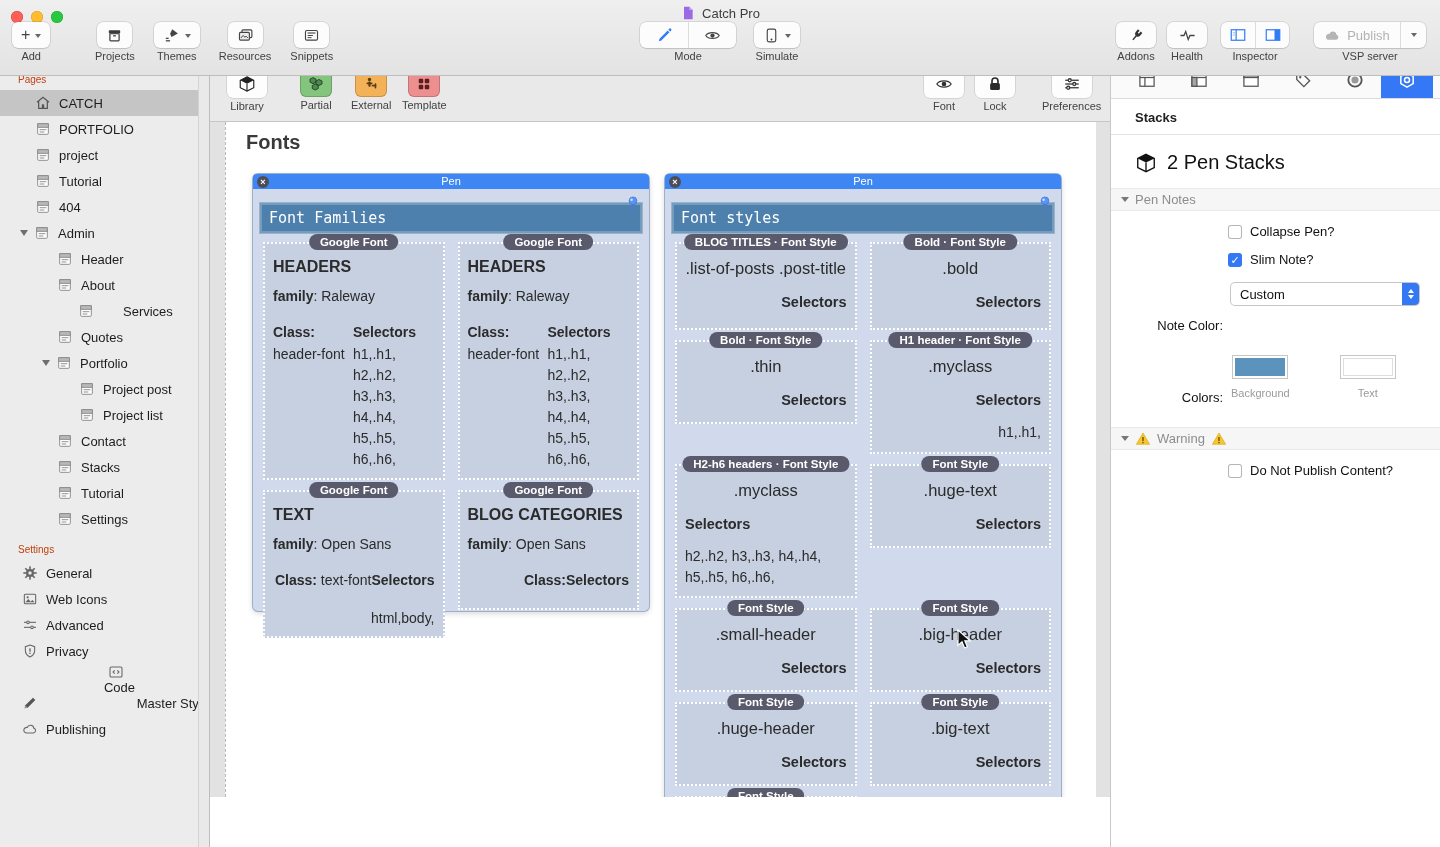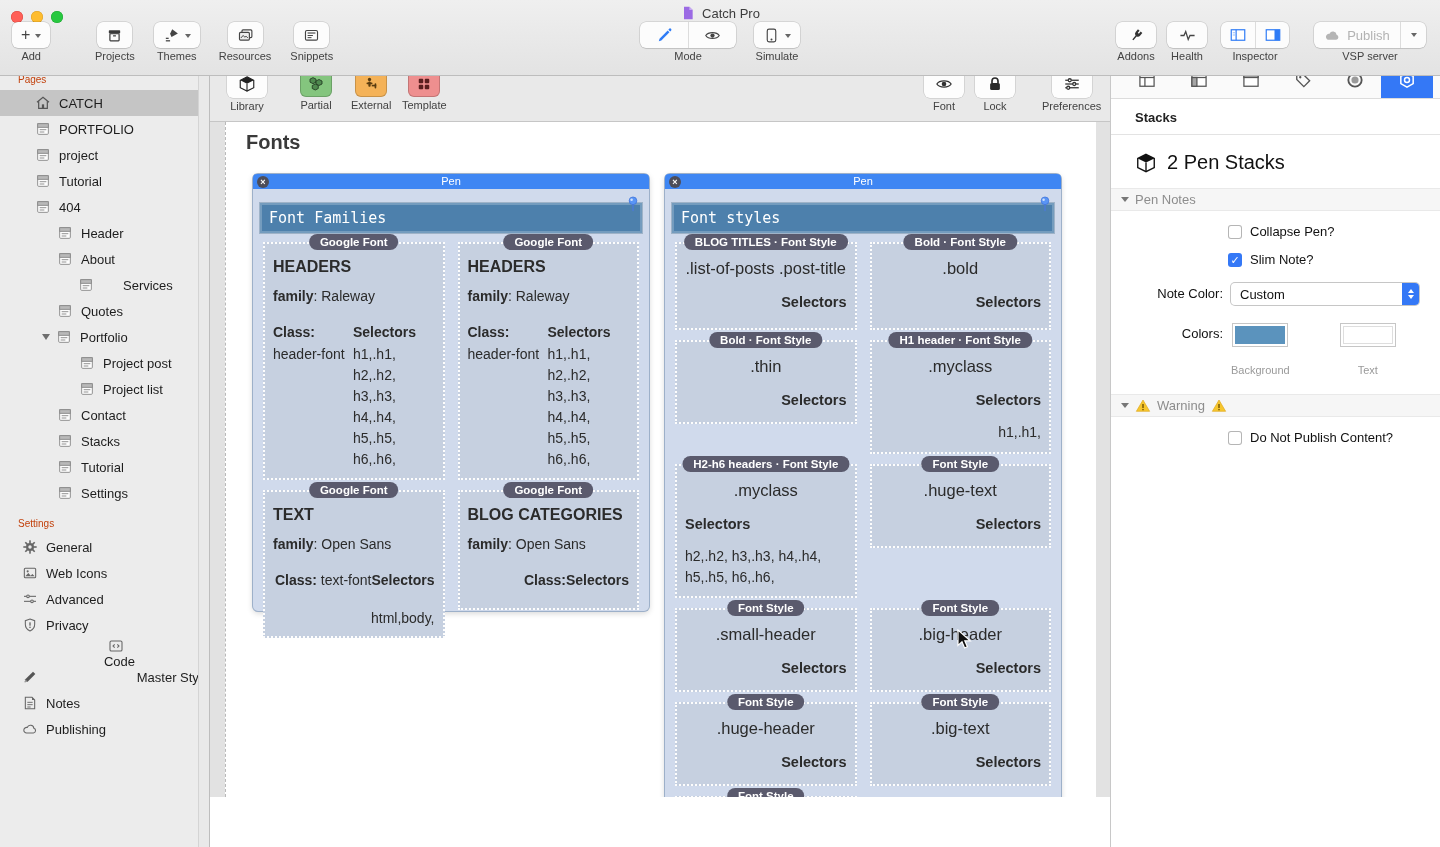--- a/index.html
+++ b/index.html
@@ -88,26 +88,26 @@
   .tab { flex:0 0 52px; display:flex; align-items:center; justify-content:center; }
   .tab.sel { background:#3478f6; }
   .panel-title { padding:11px 0 9px 24px; font-size:13px; font-weight:700; color:#222; border-bottom:1px solid #e3e3e3; }
   .summary-row { display:flex; align-items:center; gap:10px; padding:16px 0 14px 24px; font-size:20px; color:#111; }
   .sec-head { display:flex; align-items:center; gap:6px; height:23px; padding-left:10px; background:#f6f6f6; border-top:1px solid #e9e9e9; border-bottom:1px solid #e9e9e9; color:#8d8d8d; font-size:13px; }
   .tri { width:0; height:0; border-left:4px solid transparent; border-right:4px solid transparent; border-top:5px solid #777; }
   .check-row { display:flex; align-items:center; margin:13px 0 0 117px; font-size:13px; color:#111; }
   .checkbox { width:14px; height:14px; border-radius:3px; background:#fff; box-shadow:inset 0 0 0 1px #b5b5b5; margin-right:8px; font-size:11px; line-height:14px; text-align:center; color:#fff; }
   .checkbox.checked { background:#3478f6; box-shadow:none; }
   .field-row { display:flex; align-items:flex-start; margin-top:16px; }
-  .field-label { width:112px; text-align:right; font-size:13px; color:#111; margin-right:8px; line-height:22px; }
+  .field-label { width:112px; text-align:right; font-size:13px; color:#111; margin-right:8px; line-height:22px;margin-top:32px; }
   .select { width:188px; height:22px; background:#fff; box-shadow:0 0 0 1px #c6c6c6; border-radius:4px; display:flex; align-items:center; position:relative; font-size:13px; color:#111; padding-left:9px; }
   .stepper { position:absolute; right:0; top:0; width:17px; height:22px; background:#3478f6; border-radius:0 4px 4px 0; display:flex; flex-direction:column; align-items:center; justify-content:center; gap:2px; }
   .stp-up { width:0; height:0; border-left:3.5px solid transparent; border-right:3.5px solid transparent; border-bottom:4.5px solid #fff; }
   .stp-dn { width:0; height:0; border-left:3.5px solid transparent; border-right:3.5px solid transparent; border-top:4.5px solid #fff; }
-  .well-wrap { display:flex; flex-direction:column; align-items:center; gap:17px; font-size:11px; color:#9a9a9a; }
+  .well-wrap { display:flex; flex-direction:column; align-items:center; gap:8px; font-size:11px; color:#9a9a9a; }
   .well { width:56px; height:24px; background:#fff; box-shadow:inset 0 0 0 1px #c6c6c6; padding:3px; }
   .well-inner { width:100%; height:100%; }
   .well-inner.txt { box-shadow:inset 0 0 0 1px #dedede; }
 
   .cursor { position:absolute; left:954px; top:629px; width:20px; height:22px; z-index:99; pointer-events:none; }
 </style>
 </head>
 <body>
 
 <div class="app">
@@ -433,20 +433,32 @@
           <span class="disc-sp"></span>
           <span class="ic ic16">
             <svg viewBox="0 0 24 24">
               <rect x="4" y="4" width="16" height="16" rx="1.5" fill="#fdfdfd" stroke="#8a8a8a" stroke-width="1.4"></rect>
               <rect x="4" y="4" width="16" height="5.5" fill="#b9b9b9" stroke="#8a8a8a" stroke-width="1.4"></rect>
               <line x1="7" y1="13" x2="17" y2="13" stroke="#9a9a9a" stroke-width="1.6"></line>
               <line x1="7" y1="16.5" x2="14" y2="16.5" stroke="#9a9a9a" stroke-width="1.6"></line>
             </svg>
           </span>
           <span class="sb-label">404</span>
+        </div>
+        <div class="sb-row" style="padding-left: 20px;">
+          <span class="disc"></span>
+          <span class="ic ic16">
+            <svg viewBox="0 0 24 24">
+              <rect x="4" y="4" width="16" height="16" rx="1.5" fill="#fdfdfd" stroke="#8a8a8a" stroke-width="1.4"></rect>
+              <rect x="4" y="4" width="16" height="5.5" fill="#b9b9b9" stroke="#8a8a8a" stroke-width="1.4"></rect>
+              <line x1="7" y1="13" x2="17" y2="13" stroke="#9a9a9a" stroke-width="1.6"></line>
+              <line x1="7" y1="16.5" x2="14" y2="16.5" stroke="#9a9a9a" stroke-width="1.6"></line>
+            </svg>
+          </span>
+          <span class="sb-label">Admin</span>
         </div>
         <div class="sb-row" style="padding-left: 42px;">
           <span class="disc-sp"></span>
           <span class="ic ic16">
             <svg viewBox="0 0 24 24">
               <rect x="4" y="4" width="16" height="16" rx="1.5" fill="#fdfdfd" stroke="#8a8a8a" stroke-width="1.4"></rect>
               <rect x="4" y="4" width="16" height="5.5" fill="#b9b9b9" stroke="#8a8a8a" stroke-width="1.4"></rect>
               <line x1="7" y1="13" x2="17" y2="13" stroke="#9a9a9a" stroke-width="1.6"></line>
               <line x1="7" y1="16.5" x2="14" y2="16.5" stroke="#9a9a9a" stroke-width="1.6"></line>
             </svg>
@@ -638,32 +650,20 @@
           <span class="sb-label">Code</span>
         </div>
         <div class="sb-row" style="padding-left: 22px; justify-content: space-between;">
           <span class="ic ic16">
             <svg viewBox="0 0 24 24">
               <path d="M4 20 L8.5 19 L20 7.5 L16.5 4 L5 15.5 Z" fill="#555"></path>
               <path d="M4 20 L5 15.5 L8.5 19 Z" fill="#999"></path>
             </svg>
           </span>
           <span class="sb-label">Master Style</span>
-        </div>
-        <div class="sb-row" style="padding-left: 22px;">
-          <span class="ic ic16">
-            <svg viewBox="0 0 24 24">
-              <path d="M5 3.5 h10 l4 4 V20.5 H5 Z" fill="none" stroke="#666" stroke-width="1.6"></path>
-              <path d="M15 3.5 l4 4 h-4 Z" fill="#666"></path>
-              <line x1="8" y1="11" x2="16" y2="11" stroke="#666" stroke-width="1.4"></line>
-              <line x1="8" y1="14.5" x2="16" y2="14.5" stroke="#666" stroke-width="1.4"></line>
-              <line x1="8" y1="18" x2="13" y2="18" stroke="#666" stroke-width="1.4"></line>
-            </svg>
-          </span>
-          <span class="sb-label">Notes</span>
         </div>
         <div class="sb-row" style="padding-left: 22px;">
           <span class="ic ic16">
             <svg viewBox="0 0 24 24">
               <path d="M7.2 18 a4.2 4.2 0 1 1 .6-8.3 a5.2 5.2 0 0 1 10 1.3 a3.6 3.6 0 0 1 -.6 7 Z" fill="none" stroke="#666" stroke-width="1.6"></path>
             </svg>
           </span>
           <span class="sb-label">Publishing</span>
         </div>
       </div>

